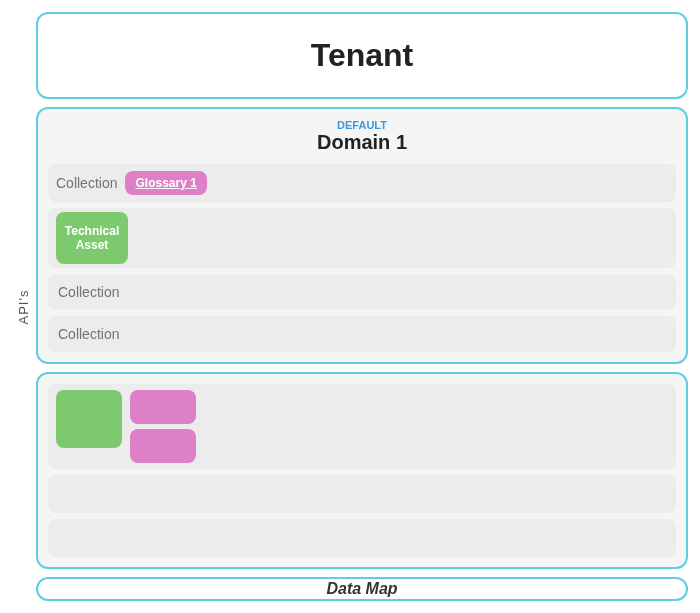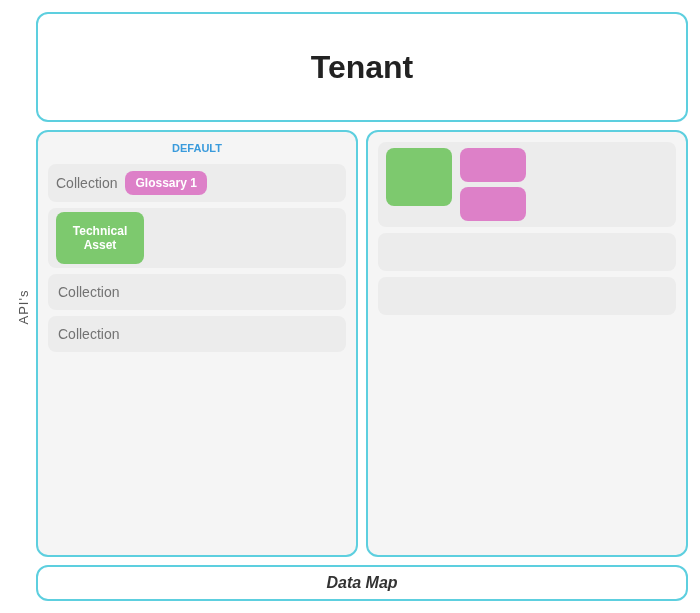--- a/index.html
+++ b/index.html
@@ -33,35 +33,36 @@
       color: #555;
       letter-spacing: 1px;
       white-space: nowrap;
     }
 
     
     .tenant-box {
       border: 2px solid #5dcfdf;
       border-radius: 12px;
       background: #fff;
-      height: 110px;
+      height: 136px;
       display: flex;
       align-items: center;
       justify-content: center;
     }
 
     .tenant-label {
       font-size: 32px;
       font-weight: 600;
       color: #222;
     }
 
     
     .domains-row {
       display: flex;
+      flex-direction: column;
       gap: 8px;
       flex: 1;
     }
 
     .domain-box {
       flex: 1;
       border: 2px solid #5dcfdf;
       border-radius: 12px;
       background: #f5f5f5;
       padding: 10px;
@@ -106,21 +107,21 @@
     }
 
     .technical-asset-box {
       background: #7dc96e;
       border-radius: 8px;
       padding: 6px 8px;
       font-size: 12px;
       color: #fff;
       font-weight: 600;
       text-align: center;
-      width: 88px;
+      width: 72px;
       min-height: 52px;
       display: flex;
       align-items: center;
       justify-content: center;
     }
 
     .glossary-stack {
       display: flex;
       flex-direction: column;
       gap: 5px;
@@ -128,20 +129,21 @@
 
     .glossary-box {
       background: #dd80c8;
       border-radius: 8px;
       padding: 5px 10px;
       font-size: 12px;
       color: #fff;
       font-weight: 600;
       text-align: center;
       min-width: 72px;
+      text-decoration: underline;
     }
 
     .pink-stack {
       display: flex;
       flex-direction: column;
       gap: 5px;
     }
 
     
     .datamap-box {
@@ -231,20 +233,21 @@
 
   <div class="tenant-box">
     <span class="tenant-label">Tenant</span>
   </div>
 
   <div class="domains-row">
 
     <div class="domain-box">
       <div class="domain-header">
         <div class="domain-default-label">DEFAULT</div>
+        <div class="domain-title">Domain 1</div>
       </div>
 
       <div class="d1-row1">
         <span class="collection-label">Collection</span>
         <div class="glossary-stack">
           <div class="glossary-box">Glossary 1</div>
         </div>
       </div>
 
       <div class="d1-row2">

